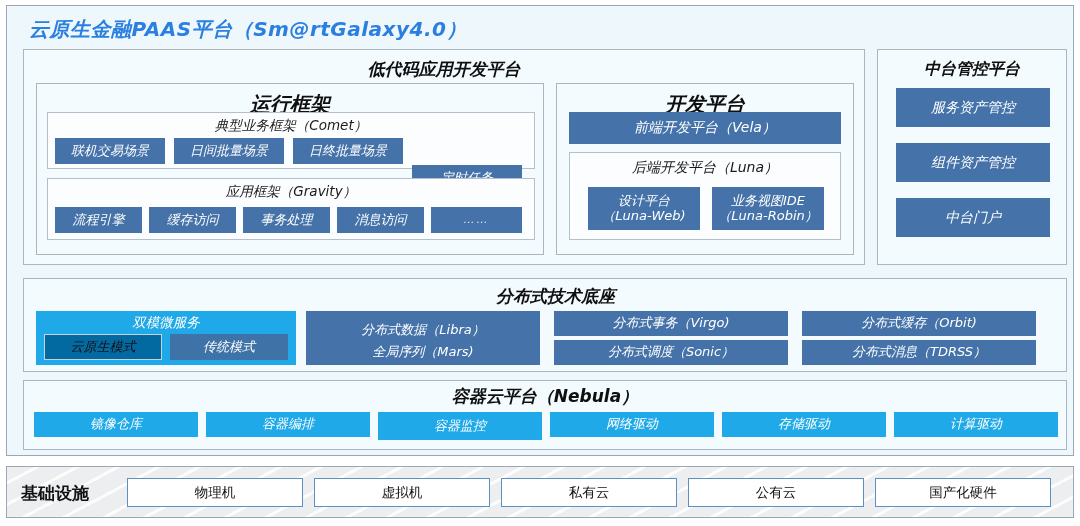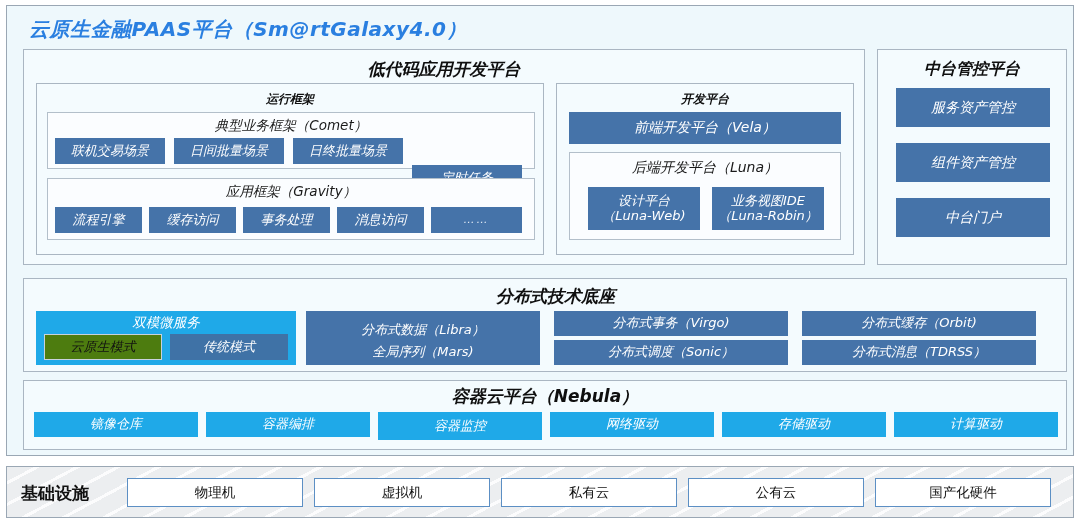--- a/index.html
+++ b/index.html
@@ -55,21 +55,21 @@
   #lowcode .sec-title{font-size:17px;padding-top:8px;}
   #midctrl .sec-title{font-size:16px;padding-top:9px;}
 
   #runframe{
     position:absolute;left:12px;top:33px;width:508px;height:172px;
   }
   #devplat{
     position:absolute;left:532px;top:33px;width:298px;height:172px;
   }
   #runframe .sub-title,#devplat .sub-title{
-    text-align:center;font-weight:700;font-size:12px;color:#0f0f0f;
+    text-align:center;font-weight:700;font-size:20px;color:#0f0f0f;
     padding-top:7px;
     font-family:"DejaVu Sans","Liberation Sans",sans-serif;
   }
 
   .grp{
     position:absolute;
     background:#fbfdff;border:1px solid #b3bfca;box-sizing:border-box;
   }
   .grp-cap{
     text-align:center;font-size:13.5px;color:#1a1a1a;padding-top:4px;
@@ -78,21 +78,21 @@
 
   
   .chip{
     background:#4573a9;color:#ffffff;
     display:flex;align-items:center;justify-content:center;
     text-align:center;box-sizing:border-box;
     font-size:13px;line-height:1.08;
     font-family:"DejaVu Sans","Liberation Sans",sans-serif;
   }
   .chip.cyan{background:#1fa9e8;}
-  .chip.white{background:#4d7c0f;color:#111;border:1px solid #c8d2dc;}
+  .chip.white{background:#0369a1;color:#111;border:1px solid #c8d2dc;}
   .chip.mid{background:#3f72a6;}
   .chip.ghost{background:#4573a9;color:#dfe8f3;letter-spacing:2px;}
 
   
   #distbase{
     position:absolute;left:16px;top:272px;width:1044px;height:94px;padding-left:21px;
   }
   #distbase .sec-title{font-size:17px;padding-top:6px;}
 
   #dualmode{

